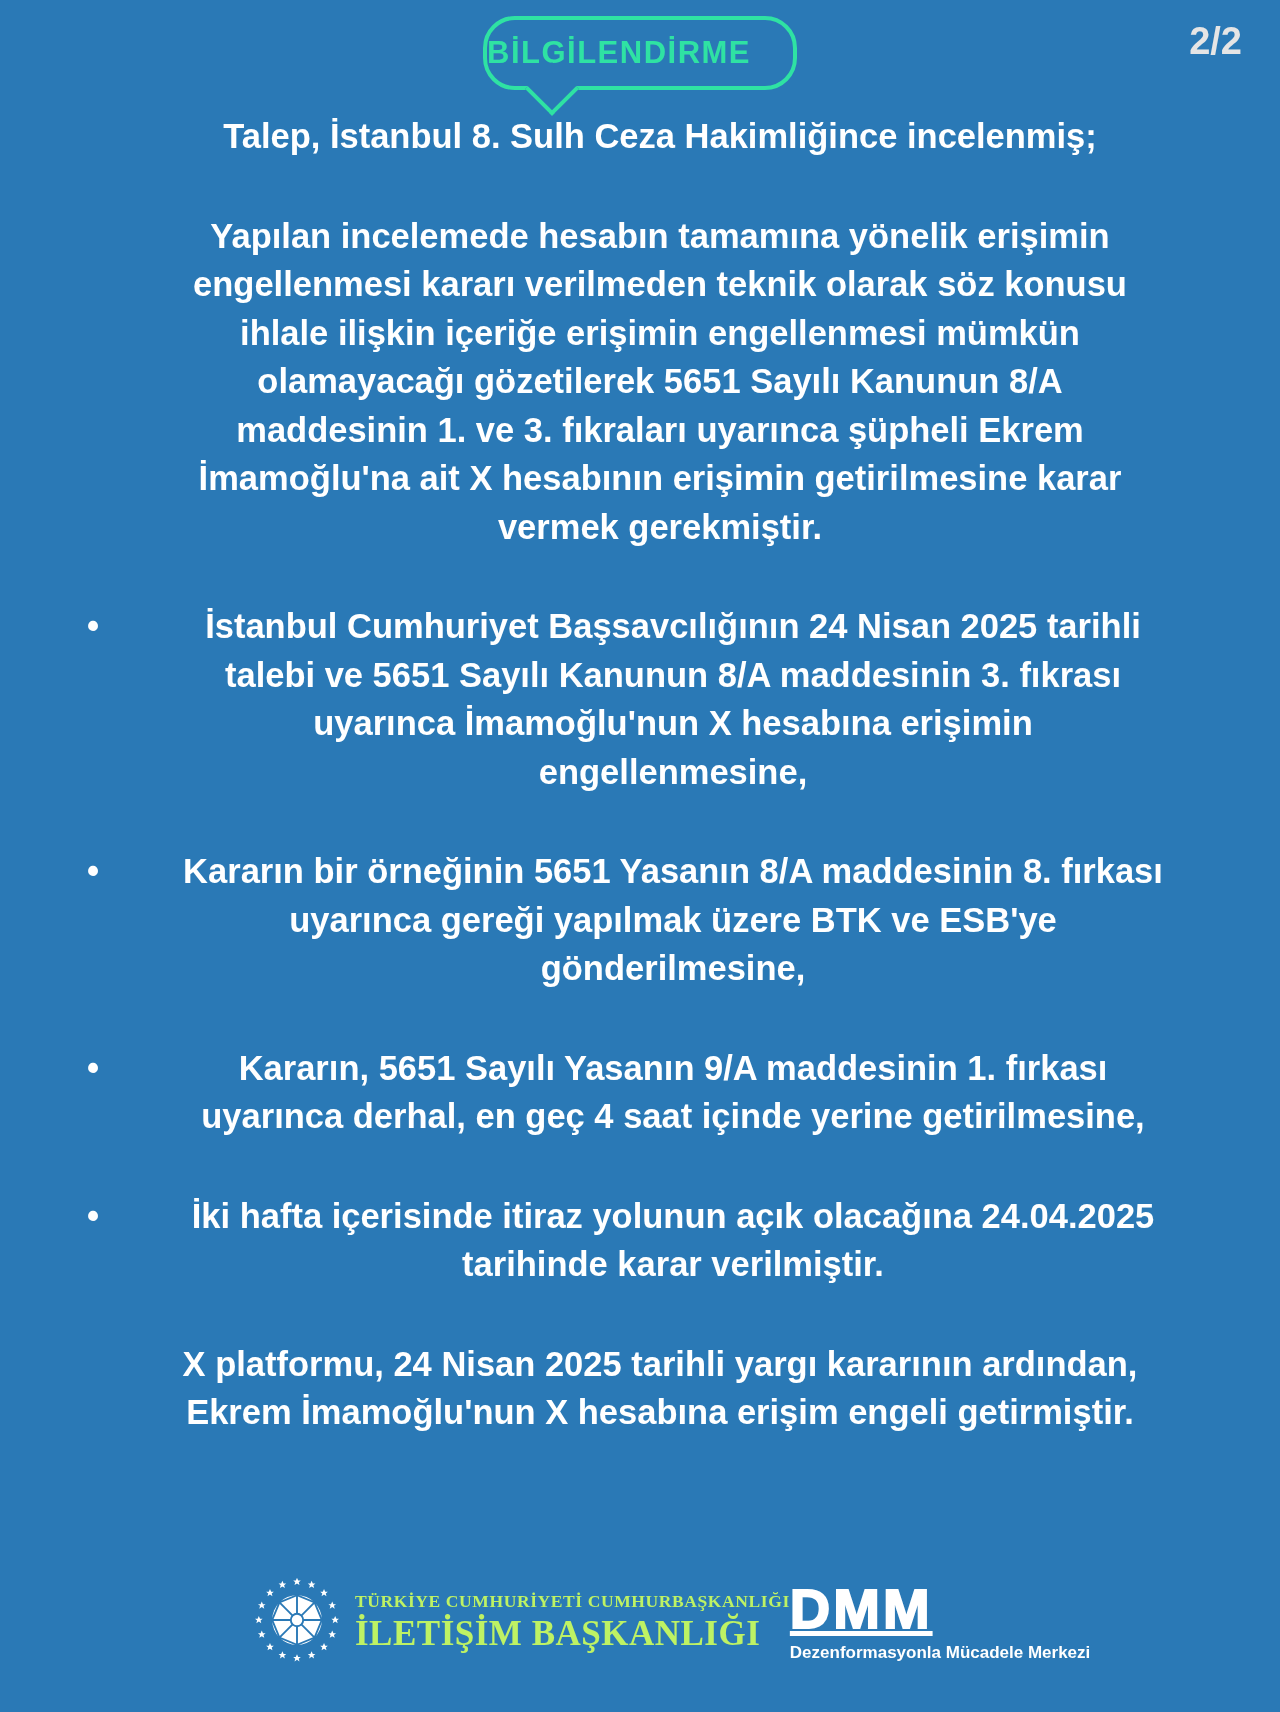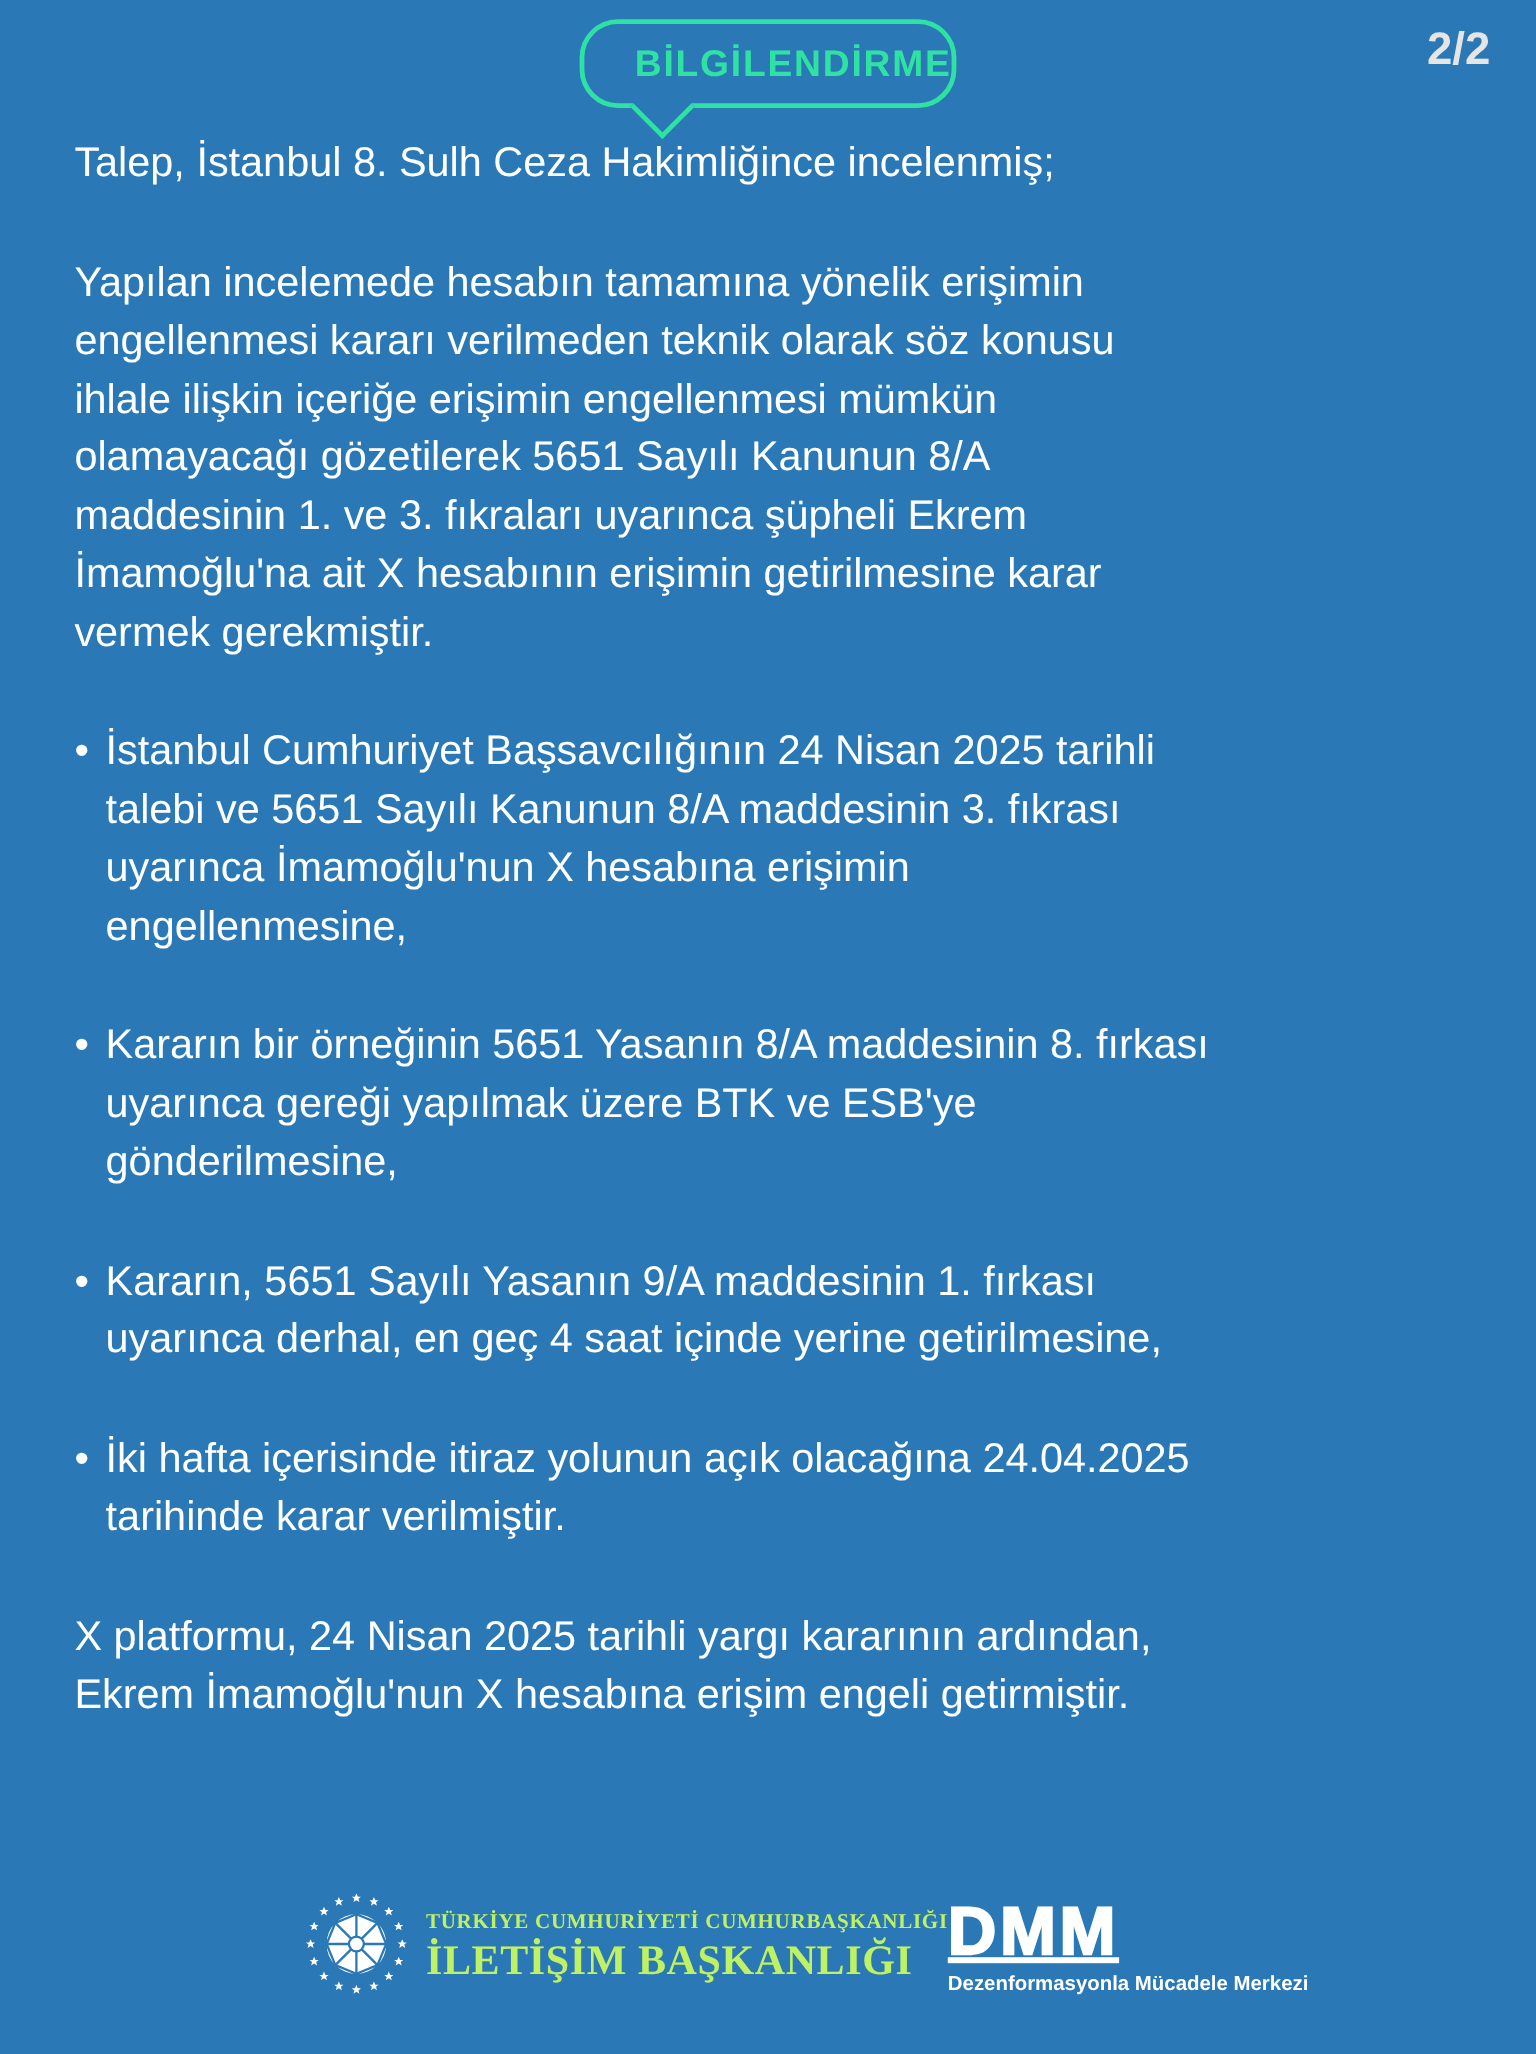--- a/index.html
+++ b/index.html
@@ -29,21 +29,21 @@
     top: 16px;
     left: 50%;
     transform: translateX(-50%);
     width: 314px;
     height: 74px;
     box-sizing: border-box;
     border: 4px solid #2FE2A3;
     border-radius: 32px;
     display: flex;
     align-items: center;
-    justify-content: flex-end;
+    justify-content: flex-start;
   }
   .badge-label {
     color: #2FE2A3;
     font-size: 31px;
     font-weight: bold;
     letter-spacing: 1.5px;
   }
   .badge-tail {
     position: absolute;
     bottom: -22px;
@@ -53,26 +53,27 @@
     background: #2A79B6;
     border-right: 4px solid #2FE2A3;
     border-bottom: 4px solid #2FE2A3;
     transform: rotate(45deg);
     box-sizing: border-box;
   }
 
   
   .content {
     position: absolute;
-    left: 62px;
+    left: 80px;
     top: 112px;
     width: 1160px;
     font-size: 34.5px;
     line-height: 48.5px;
-    font-weight: 400;
+    font-weight: 700;
+    text-align: center;
   }
   .para { margin: 0 0 51px 0; }
   .line { white-space: nowrap; }
   .bullet-item { display: flex; margin: 0 0 51px 0; }
   .bullet-dot { flex: none; width: 26px; }
   .bullet-text { flex: 1; }
 
   
   .footer {
     position: absolute;

